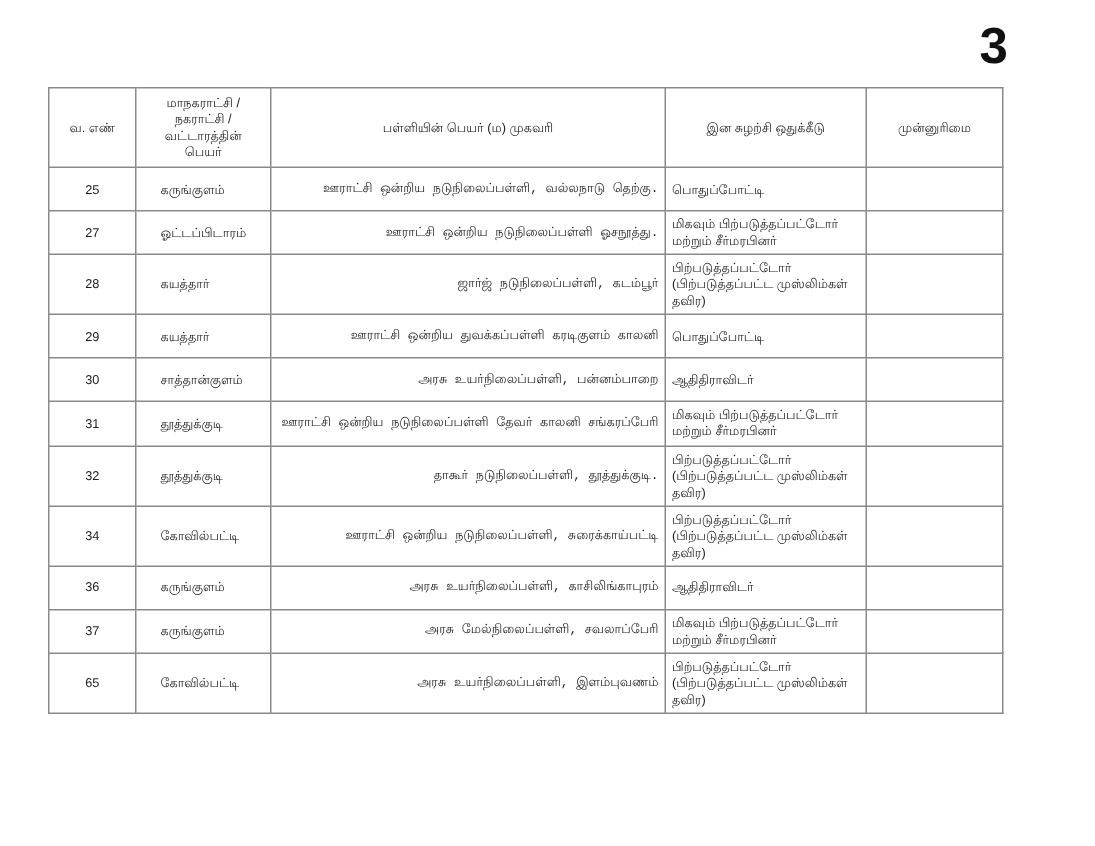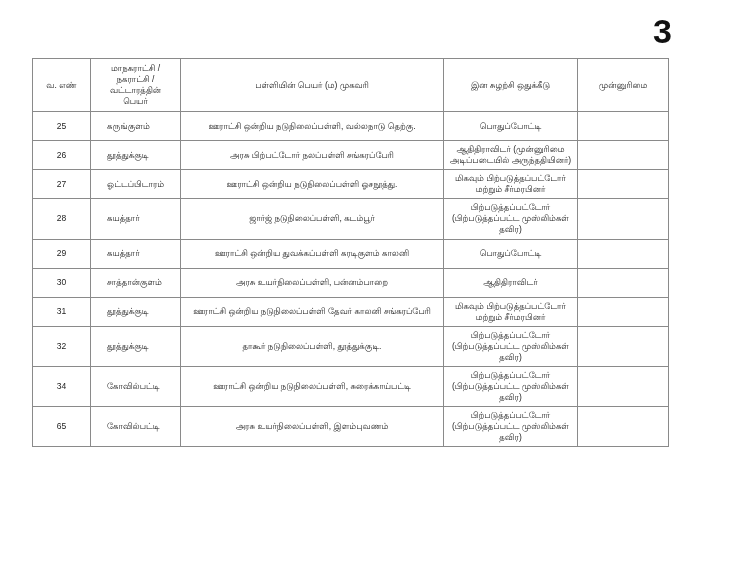--- a/index.html
+++ b/index.html
@@ -50,22 +50,22 @@
     height: 37px;
     font-weight: normal;
     text-align: center;
     padding: 4px 6px;
   }
   .school-table td {
     height: 22px;
   }
   td.cell-serial { text-align: center; }
   td.cell-block  { text-align: left; padding-left: 16px; }
-  td.cell-school { text-align: center; }
-  td.cell-reservation { text-align: center; }
+  td.cell-school { text-align: right; font-family: Liberation Mono, monospace; }
+  td.cell-reservation { text-align: left; }
   td.cell-priority { text-align: left; }
 </style>
 </head>
 <body>
 
 <div class="page">
 
   <div class="page-number">3</div>
 
   <table class="school-table">
@@ -84,27 +84,20 @@
         <th>இன சுழற்சி ஒதுக்கீடு</th>
         <th>முன்னுரிமை</th>
       </tr>
     </thead>
     <tbody>
         <tr>
       <td class="cell-serial">25</td>
       <td class="cell-block">கருங்குளம்</td>
       <td class="cell-school">ஊராட்சி ஒன்றிய நடுநிலைப்பள்ளி, வல்லநாடு தெற்கு.</td>
       <td class="cell-reservation">பொதுப்போட்டி</td>
-      <td class="cell-priority"></td>
-    </tr>
-        <tr>
-      <td class="cell-serial">26</td>
-      <td class="cell-block">தூத்துக்குடி</td>
-      <td class="cell-school">அரசு பிற்பட்டோர் நலப்பள்ளி சங்கரப்பேரி</td>
-      <td class="cell-reservation">ஆதிதிராவிடர் (முன்னுரிமை அடிப்படையில் அருந்ததியினர்)</td>
       <td class="cell-priority"></td>
     </tr>
         <tr>
       <td class="cell-serial">27</td>
       <td class="cell-block">ஓட்டப்பிடாரம்</td>
       <td class="cell-school">ஊராட்சி ஒன்றிய நடுநிலைப்பள்ளி ஓசநூத்து.</td>
       <td class="cell-reservation">மிகவும் பிற்படுத்தப்பட்டோர் மற்றும் சீர்மரபினர்</td>
       <td class="cell-priority"></td>
     </tr>
         <tr>
@@ -143,20 +136,34 @@
       <td class="cell-priority"></td>
     </tr>
         <tr>
       <td class="cell-serial">34</td>
       <td class="cell-block">கோவில்பட்டி</td>
       <td class="cell-school">ஊராட்சி ஒன்றிய நடுநிலைப்பள்ளி, சுரைக்காய்பட்டி</td>
       <td class="cell-reservation">பிற்படுத்தப்பட்டோர் (பிற்படுத்தப்பட்ட முஸ்லிம்கள் தவிர)</td>
       <td class="cell-priority"></td>
     </tr>
         <tr>
+      <td class="cell-serial">36</td>
+      <td class="cell-block">கருங்குளம்</td>
+      <td class="cell-school">அரசு உயர்நிலைப்பள்ளி, காசிலிங்காபுரம்</td>
+      <td class="cell-reservation">ஆதிதிராவிடர்</td>
+      <td class="cell-priority"></td>
+    </tr>
+        <tr>
+      <td class="cell-serial">37</td>
+      <td class="cell-block">கருங்குளம்</td>
+      <td class="cell-school">அரசு மேல்நிலைப்பள்ளி, சவலாப்பேரி</td>
+      <td class="cell-reservation">மிகவும் பிற்படுத்தப்பட்டோர் மற்றும் சீர்மரபினர்</td>
+      <td class="cell-priority"></td>
+    </tr>
+        <tr>
       <td class="cell-serial">65</td>
       <td class="cell-block">கோவில்பட்டி</td>
       <td class="cell-school">அரசு உயர்நிலைப்பள்ளி, இளம்புவணம்</td>
       <td class="cell-reservation">பிற்படுத்தப்பட்டோர் (பிற்படுத்தப்பட்ட முஸ்லிம்கள் தவிர)</td>
       <td class="cell-priority"></td>
     </tr>
       </tbody>
   </table>
 
 </div>

